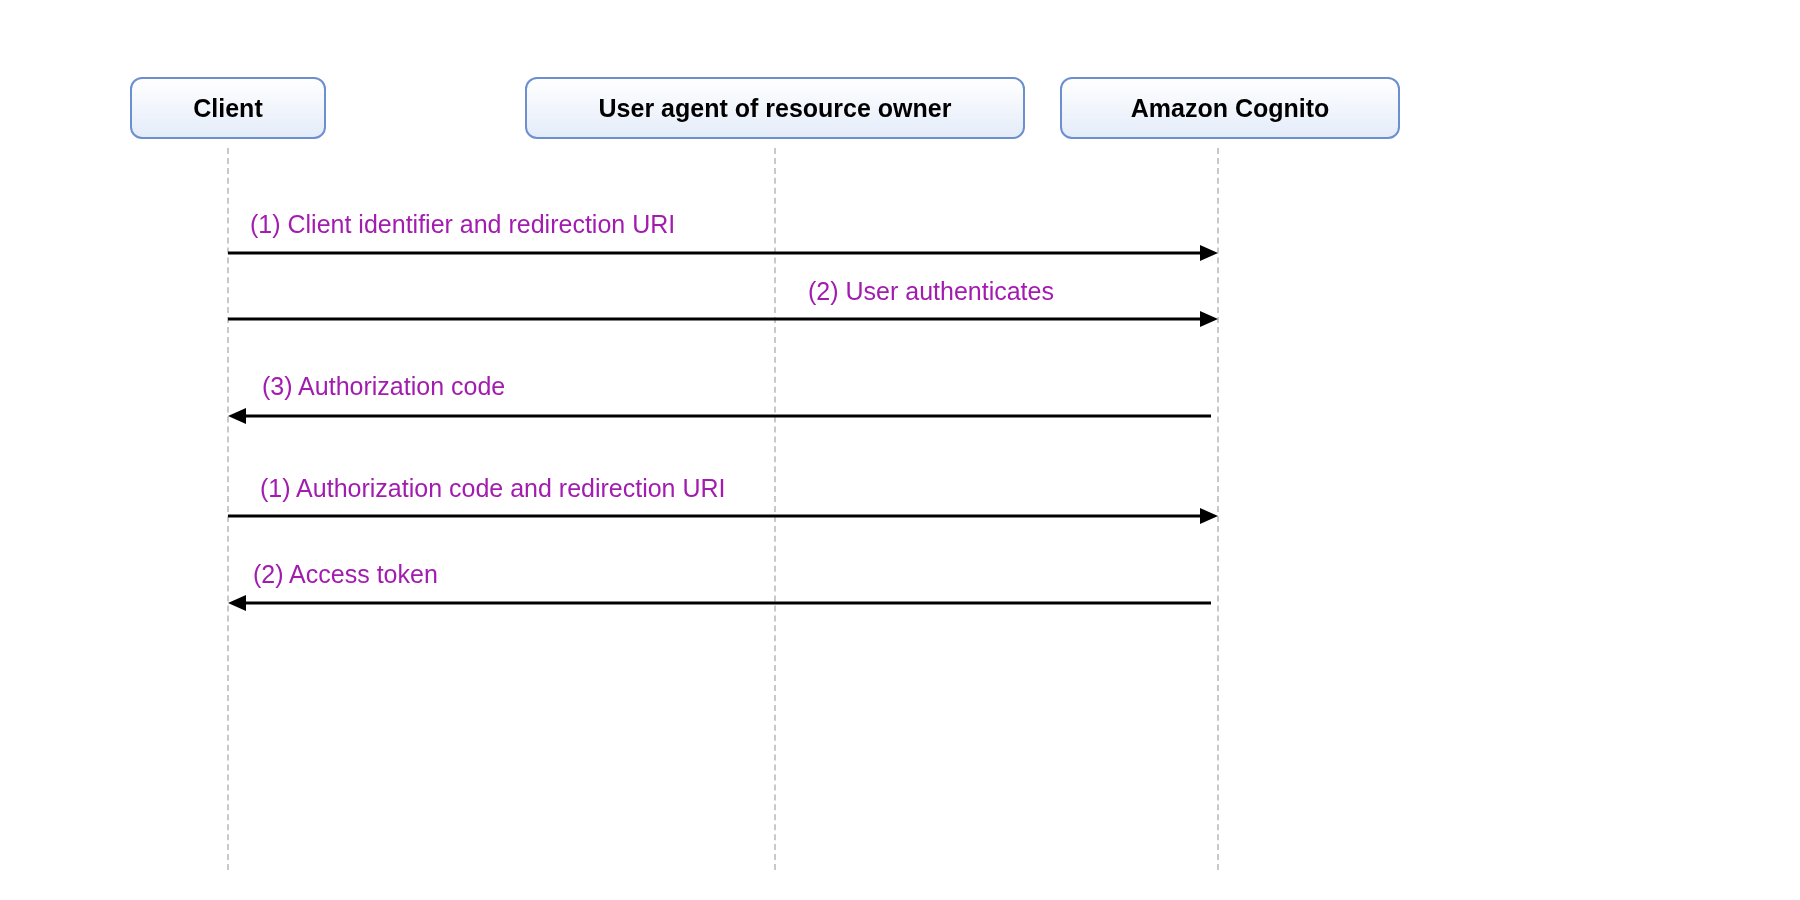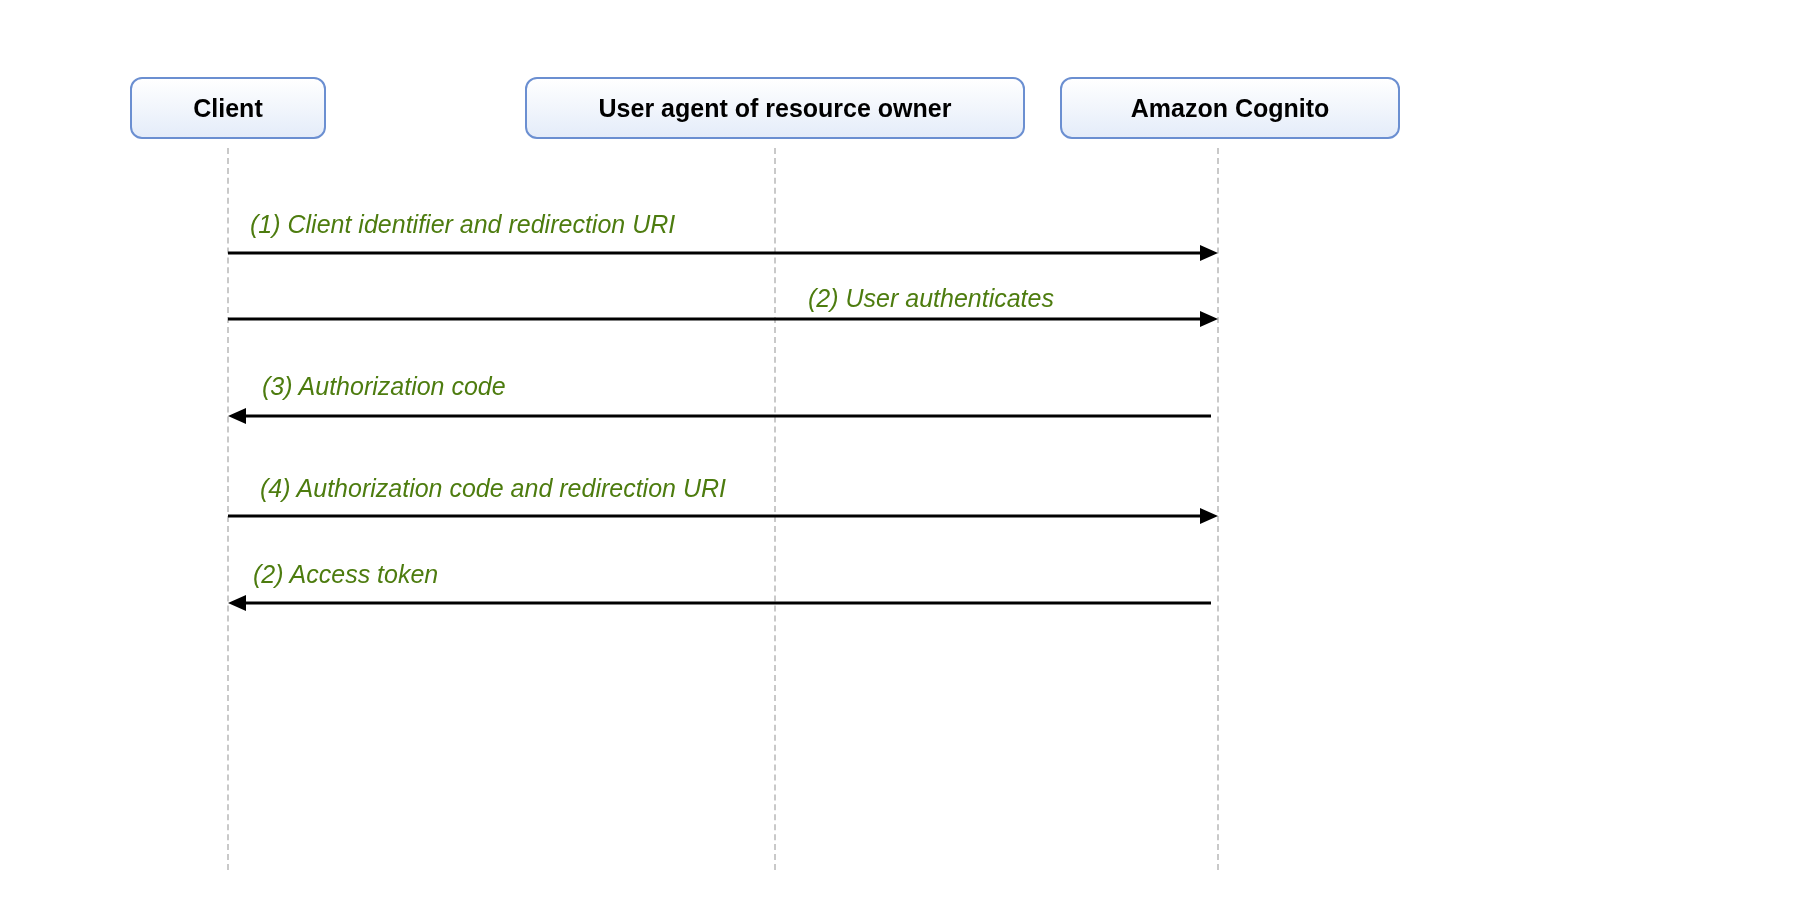--- a/index.html
+++ b/index.html
@@ -33,23 +33,22 @@
     white-space: nowrap;
   }
   .lifeline-line {
     position: absolute;
     width: 0;
     border-left: 2px dashed #c9c9c9;
   }
   .msg-label {
     position: absolute;
     font-size: 25px;
-    color: #4d7c0f;
+    color: #a21caf;
     white-space: nowrap;
-    font-style: italic;
   }
   .msg-arrow {
     position: absolute;
     height: 20px;
   }
   .msg-arrow svg {
     display: block;
     overflow: visible;
   }
 </style>
@@ -69,35 +68,35 @@
     <div class="lifeline-box" style="left: 525px; top: 77px; width: 500px; height: 62px;">
       <span>User agent of resource owner</span>
     </div>
     <div class="msg-label" style="left: 250px; top: 210px;">(1) Client identifier and redirection URI</div>
     <div class="msg-arrow" style="left: 228px; top: 243px; width: 990px;">
       <svg width="990" height="20" viewBox="0 0 990 20">
         <line x1="0" y1="10" x2="974" y2="10" stroke="#000000" stroke-width="3"></line>
         <polygon points="990,10 972,2 972,18" fill="#000000"></polygon>
       </svg>
     </div>
-    <div class="msg-label" style="left: 808px; top: 277px; margin-top: 7px;">(2) User authenticates</div>
+    <div class="msg-label" style="left: 808px; top: 277px;">(2) User authenticates</div>
     <div class="msg-arrow" style="left: 228px; top: 309px; width: 990px;">
       <svg width="990" height="20" viewBox="0 0 990 20">
         <line x1="0" y1="10" x2="974" y2="10" stroke="#000000" stroke-width="3"></line>
         <polygon points="990,10 972,2 972,18" fill="#000000"></polygon>
       </svg>
     </div>
     <div class="msg-label" style="left: 262px; top: 372px;">(3) Authorization code</div>
     <div class="msg-arrow" style="left: 228px; top: 406px; width: 983px;">
       <svg width="983" height="20" viewBox="0 0 983 20">
         <line x1="16" y1="10" x2="983" y2="10" stroke="#000000" stroke-width="3"></line>
         <polygon points="0,10 18,2 18,18" fill="#000000"></polygon>
       </svg>
     </div>
-    <div class="msg-label" style="left: 260px; top: 474px;">(4) Authorization code and redirection URI</div>
+    <div class="msg-label" style="left: 260px; top: 474px;">(1) Authorization code and redirection URI</div>
     <div class="msg-arrow" style="left: 228px; top: 506px; width: 990px;">
       <svg width="990" height="20" viewBox="0 0 990 20">
         <line x1="0" y1="10" x2="974" y2="10" stroke="#000000" stroke-width="3"></line>
         <polygon points="990,10 972,2 972,18" fill="#000000"></polygon>
       </svg>
     </div>
     <div class="msg-label" style="left: 253px; top: 560px;">(2) Access token</div>
     <div class="msg-arrow" style="left: 228px; top: 593px; width: 983px;">
       <svg width="983" height="20" viewBox="0 0 983 20">
         <line x1="16" y1="10" x2="983" y2="10" stroke="#000000" stroke-width="3"></line>

